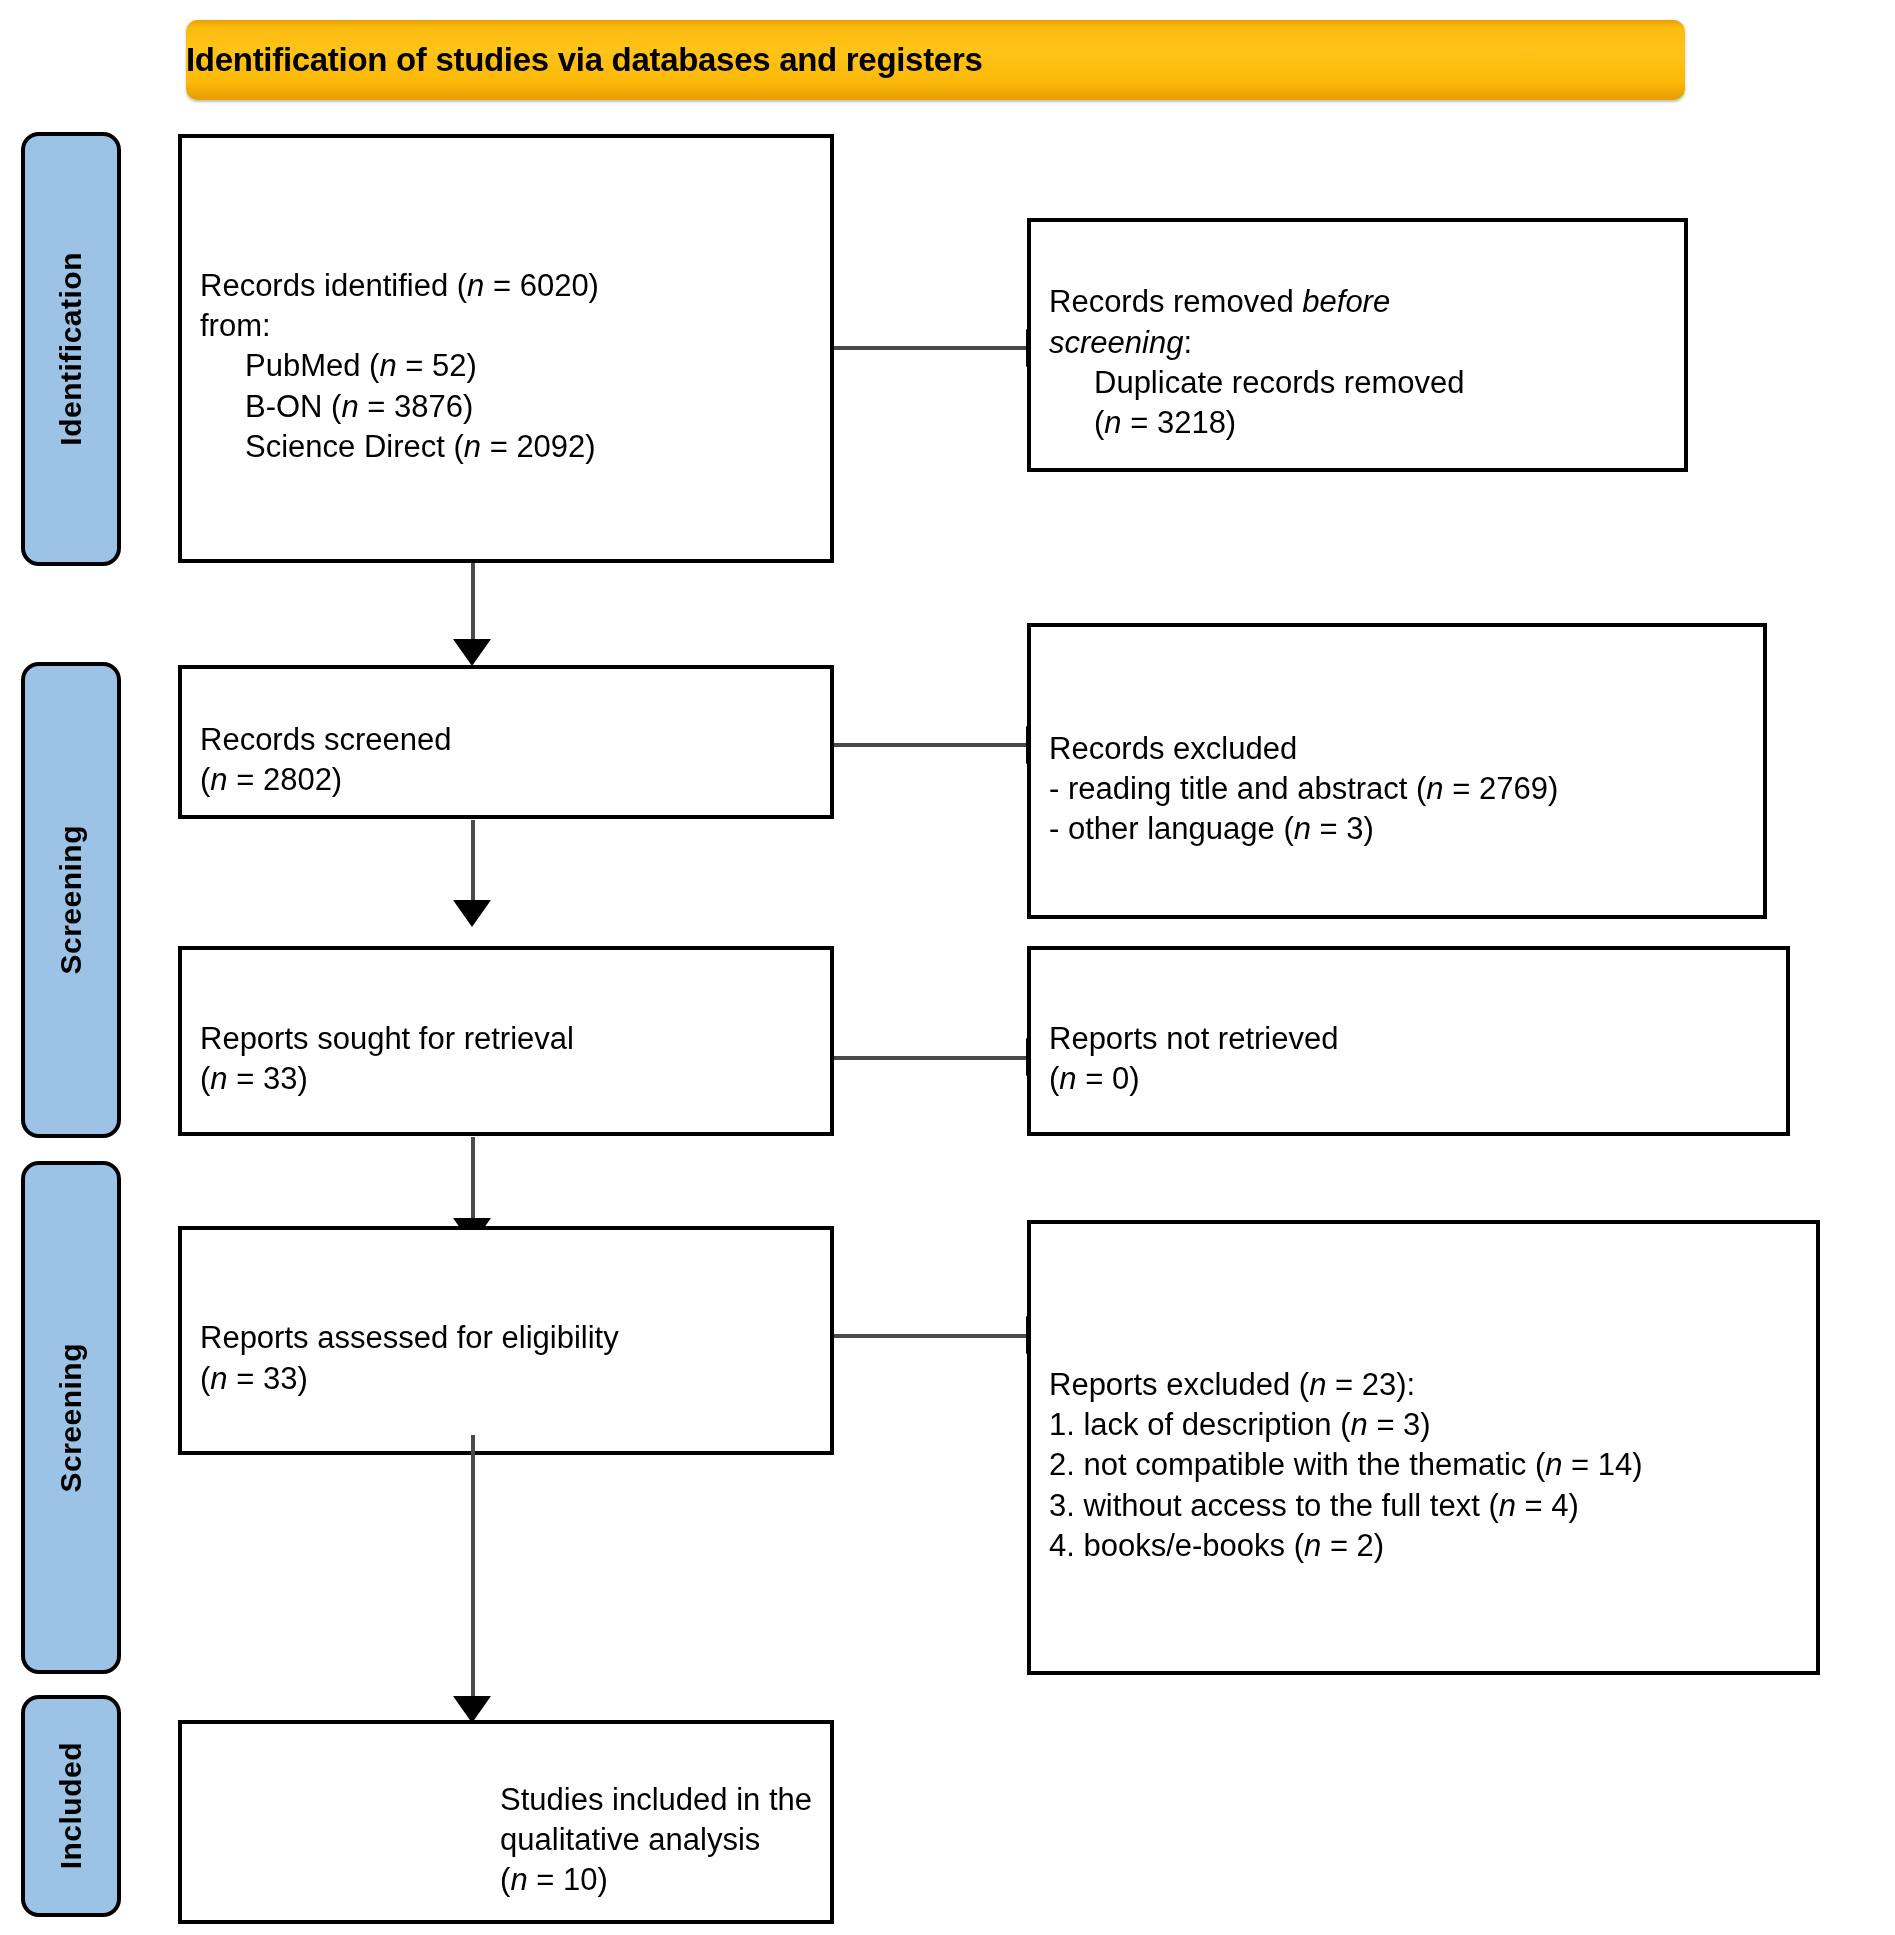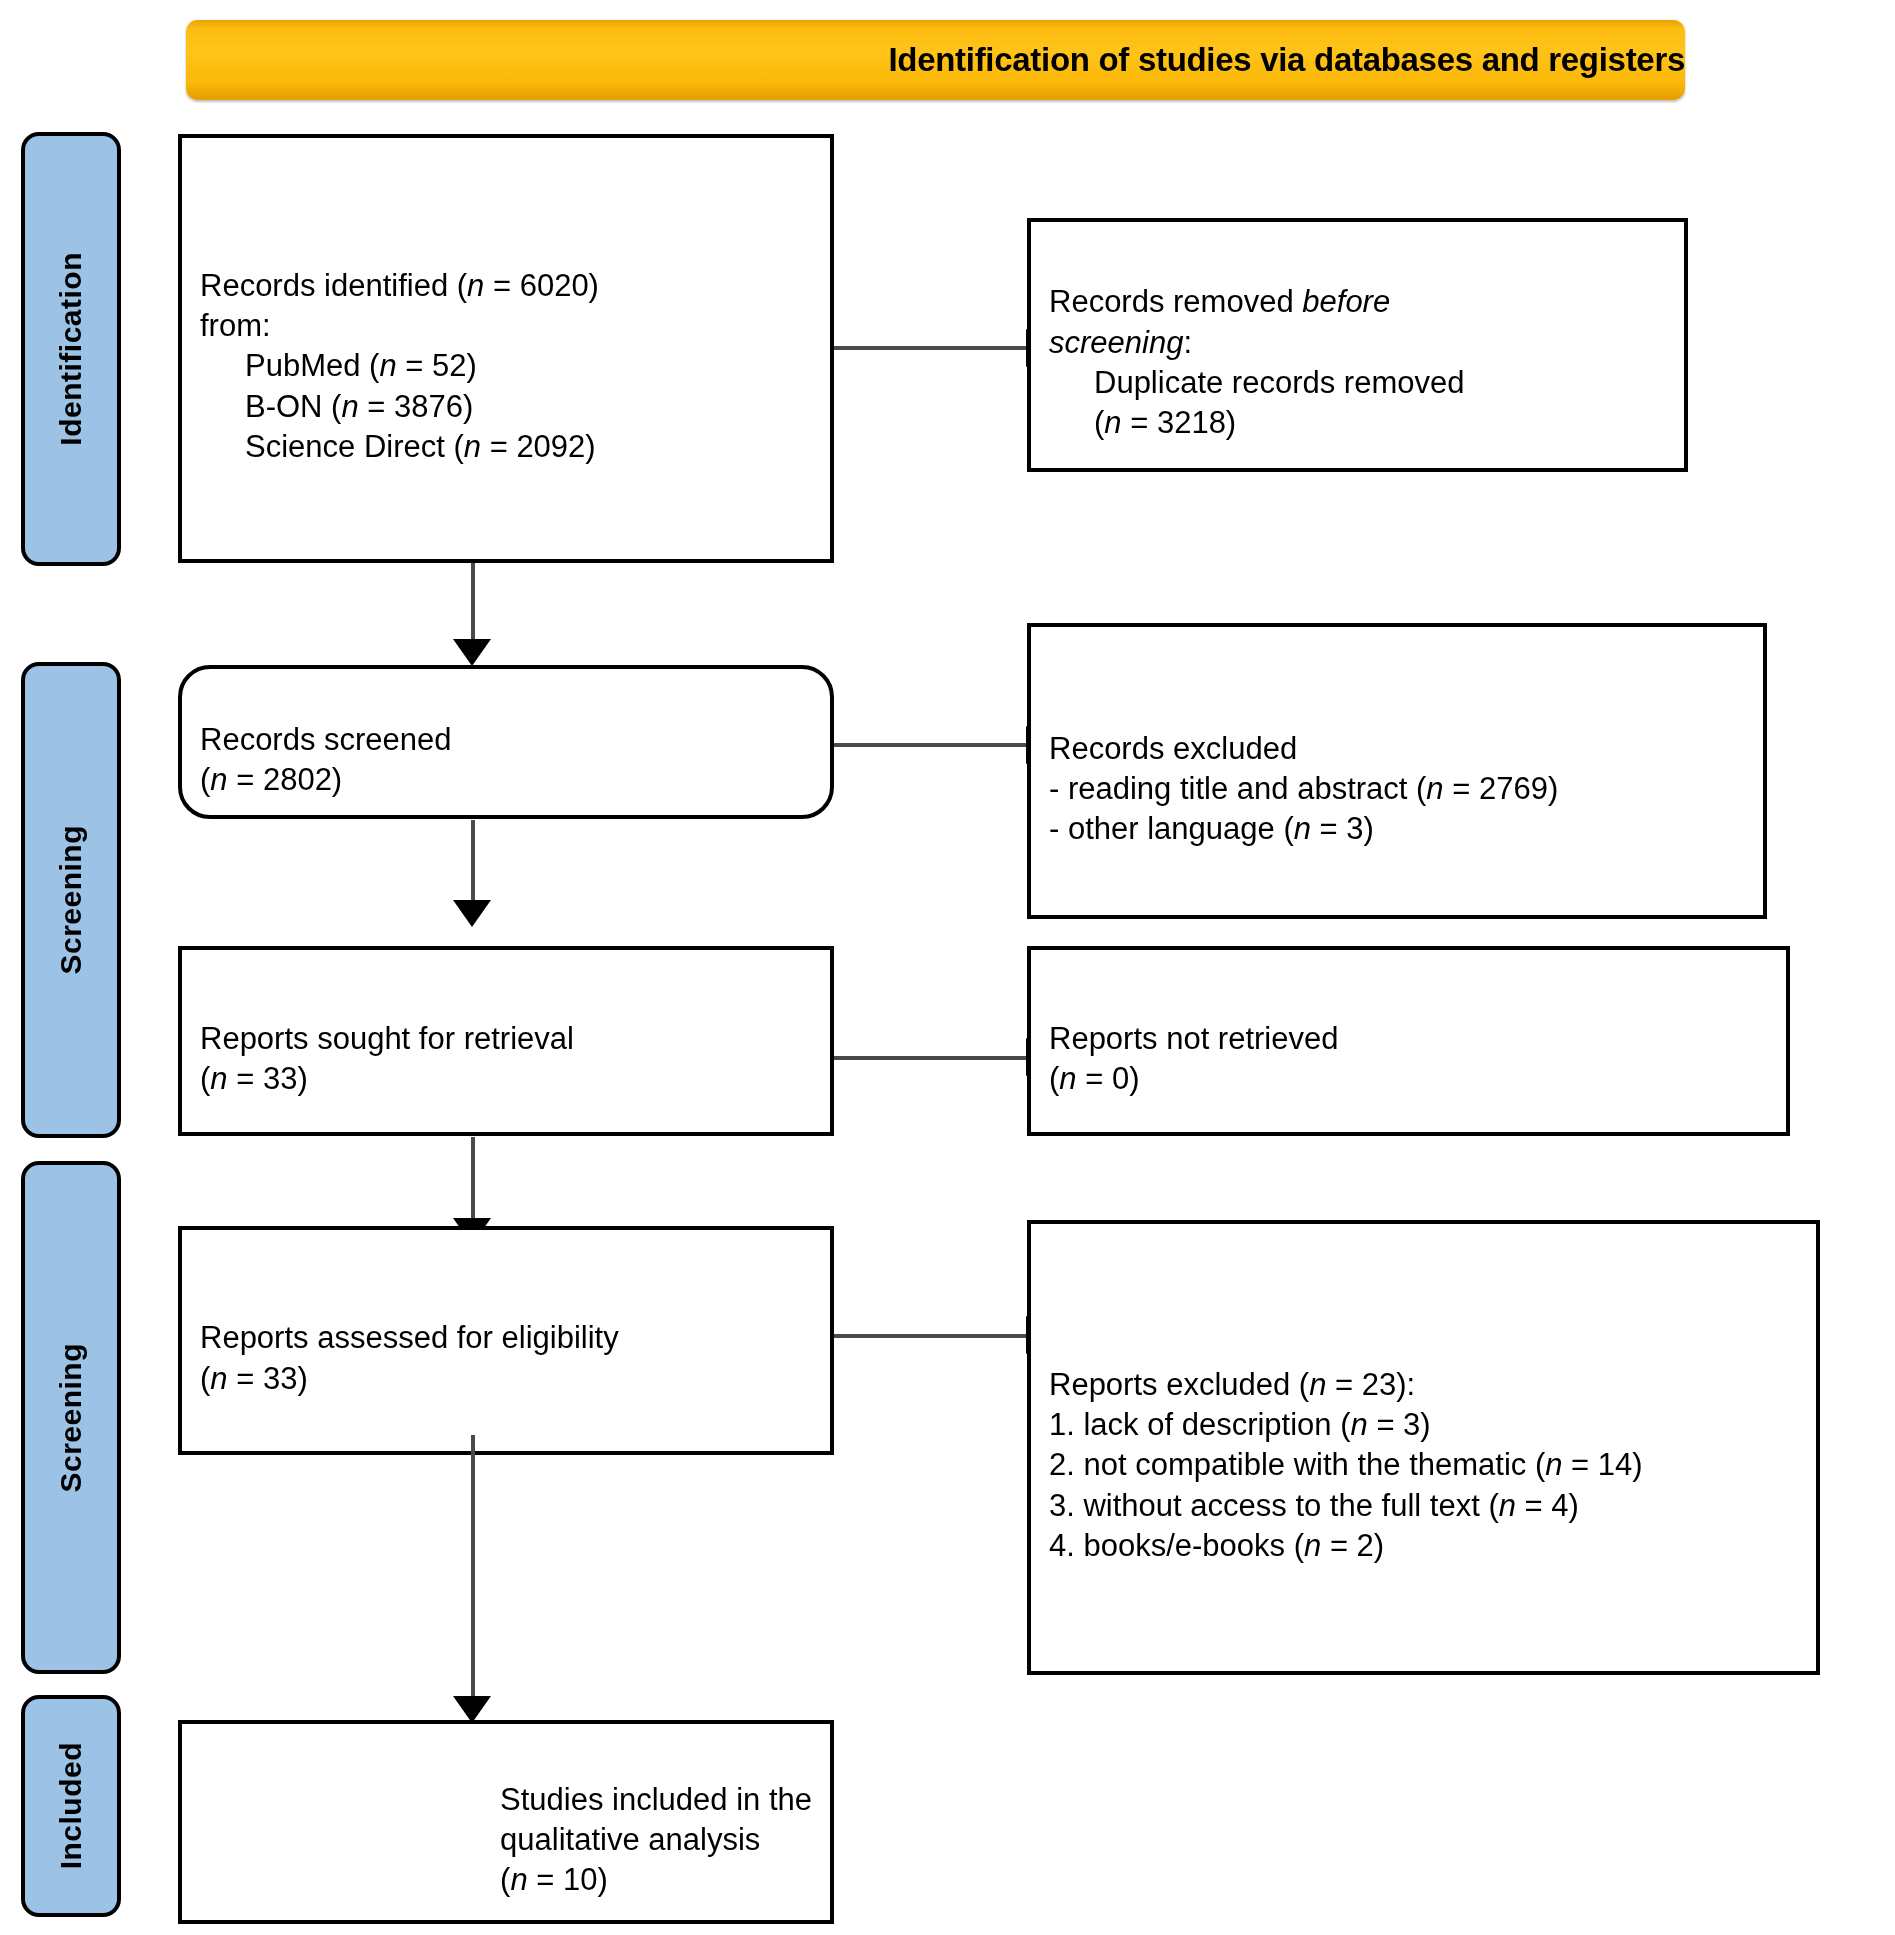--- a/index.html
+++ b/index.html
@@ -25,21 +25,21 @@
     top: 20px;
     width: 1499px;
     height: 80px;
     background: linear-gradient(to bottom,
                 #e8a200 0%, #fcbc10 10%, #ffc319 38%,
                 #fbb908 78%, #e59c00 100%);
     border-radius: 11.6px;
     box-shadow: 0 1.6px 2.6px rgba(0,0,0,0.25);
     display: flex;
     align-items: center;
-    justify-content: flex-end;
+    justify-content: flex-start;
   }
   .banner-text {
     font-size: 33px;
     font-weight: bold;
     color: #000000;
     letter-spacing: -0.3px;
     white-space: nowrap;
   }
 
   
@@ -167,21 +167,21 @@
       <span class="ln indent">Duplicate records removed</span>
       <span class="ln indent">
         <span>(</span><i>n</i><span> = 3218)</span>
       </span>
     </div>
   </div>
 
   <div class="v-line" style="left:471px; top:563px; height:82px;"></div>
   <div class="arrow-down" style="left:453px; top:639px;"></div>
 
-  <div class="box" style="left:178px; top:665px; width:656px; height:154px;border-radius:32px;">
+  <div class="box" style="left:178px; top:665px; width:656px; height:154px;">
     <div class="box-body">
       <span class="ln">Records screened</span>
       <span class="ln">
         <span>(</span><i>n</i><span> = 2802)</span>
       </span>
     </div>
   </div>
 
   <div class="h-line" style="left:834px; top:743px; width:193px;"></div>
   <div class="arrow-right" style="left:1026px; top:726px;"></div>

